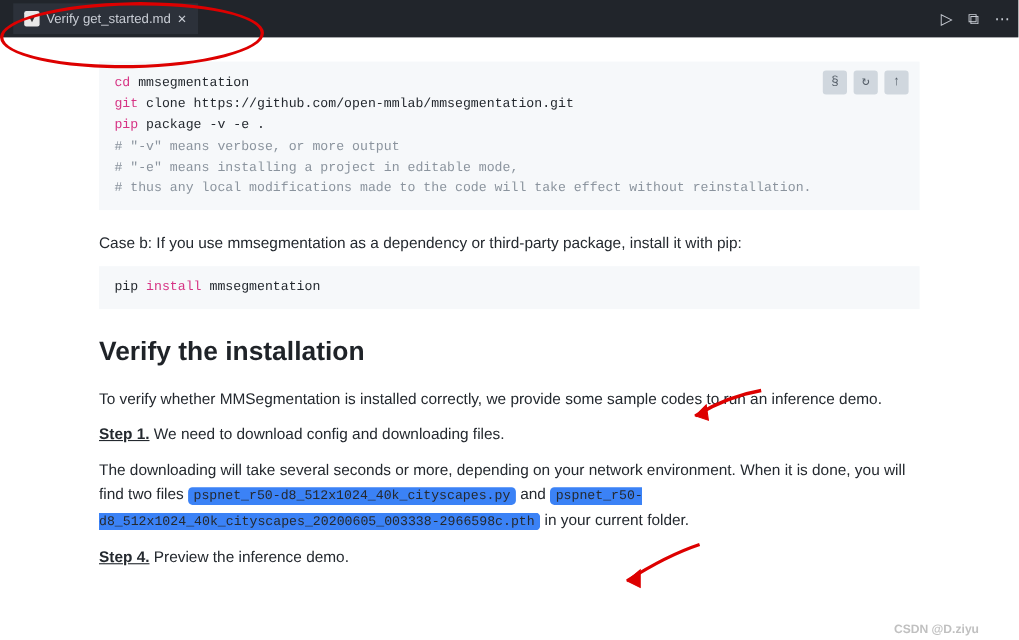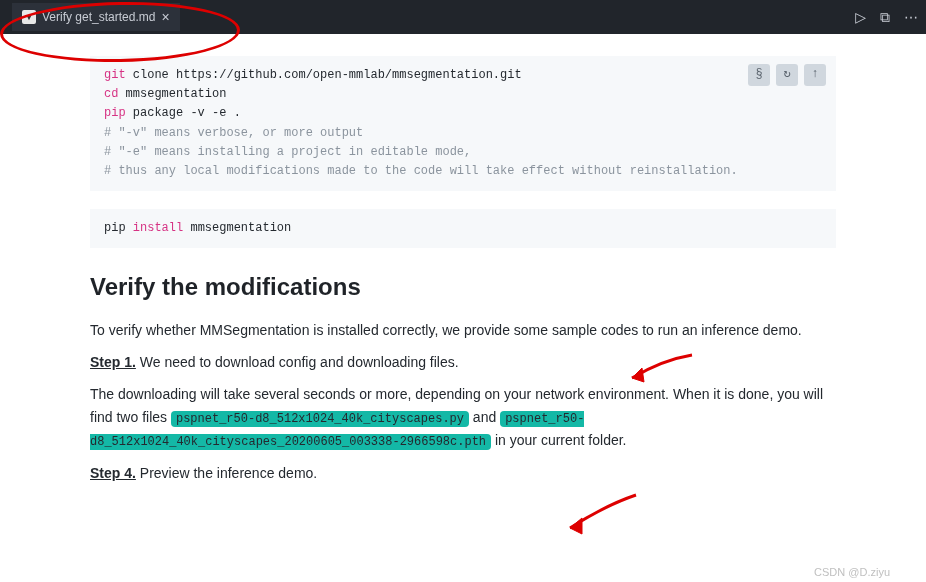--- a/index.html
+++ b/index.html
@@ -101,32 +101,33 @@
     }
     p { margin: 10px 0; color: #24292f; font-size: 14px; }
     h2 {
       font-size: 24px;
       font-weight: 600;
       margin: 20px 0 12px 0;
       color: #1f2328;
     }
     .step { font-weight: 600; text-decoration: underline; }
     .inline-code {
-      background: #14b8a6;
+      background: #3b82f6;
       font-family: "Courier New", monospace;
       font-size: 12px;
       padding: 1px 5px;
       border-radius: 4px;
     }
     .watermark {
       position: absolute;
       bottom: 4px;
       right: 36px;
       color: #c0c0c0;
       font-size: 11px;
+      font-weight: bold;
     }
     
     .anno {
       position: absolute;
       pointer-events: none;
       z-index: 50;
     }
     .circle {
       border: 3px solid #d00;
       border-radius: 50%/50%;
@@ -155,34 +156,35 @@
 </div>
 
 <div class="content">
 
   <div class="code-block">
     <div class="code-btns">
       <div class="code-btn">§</div>
       <div class="code-btn">↻</div>
       <div class="code-btn">↑</div>
     </div>
+    <div><span class="kw">cd</span><span> mmsegmentation</span></div>
     <div><span class="kw">git</span><span> clone https://github.com/open-mmlab/mmsegmentation.git</span></div>
-    <div><span class="kw">cd</span><span> mmsegmentation</span></div>
     <div><span class="kw">pip</span><span> package -v -e .</span></div>
     <div class="comment"># "-v" means verbose, or more output</div>
     <div class="comment"># "-e" means installing a project in editable mode,</div>
     <div class="comment"># thus any local modifications made to the code will take effect without reinstallation.</div>
   </div>
 
+  <p>Case b: If you use mmsegmentation as a dependency or third-party package, install it with pip:</p>
 
   <div class="code-block">
     <span>pip </span><span class="kw">install</span><span> mmsegmentation</span>
   </div>
 
-  <h2>Verify the modifications</h2>
+  <h2>Verify the installation</h2>
 
   <p>To verify whether MMSegmentation is installed correctly, we provide some sample codes to run an inference demo.</p>
 
   <p><span class="step">Step 1.</span><span> We need to download config and downloading files.</span></p>
 
 
   <p>
     <span>The downloading will take several seconds or more, depending on your network environment. When it is done, you will find two files </span><span class="inline-code">pspnet_r50-d8_512x1024_40k_cityscapes.py</span><span> and </span><span class="inline-code">pspnet_r50-d8_512x1024_40k_cityscapes_20200605_003338-2966598c.pth</span><span> in your current folder.</span>
   </p>
 

